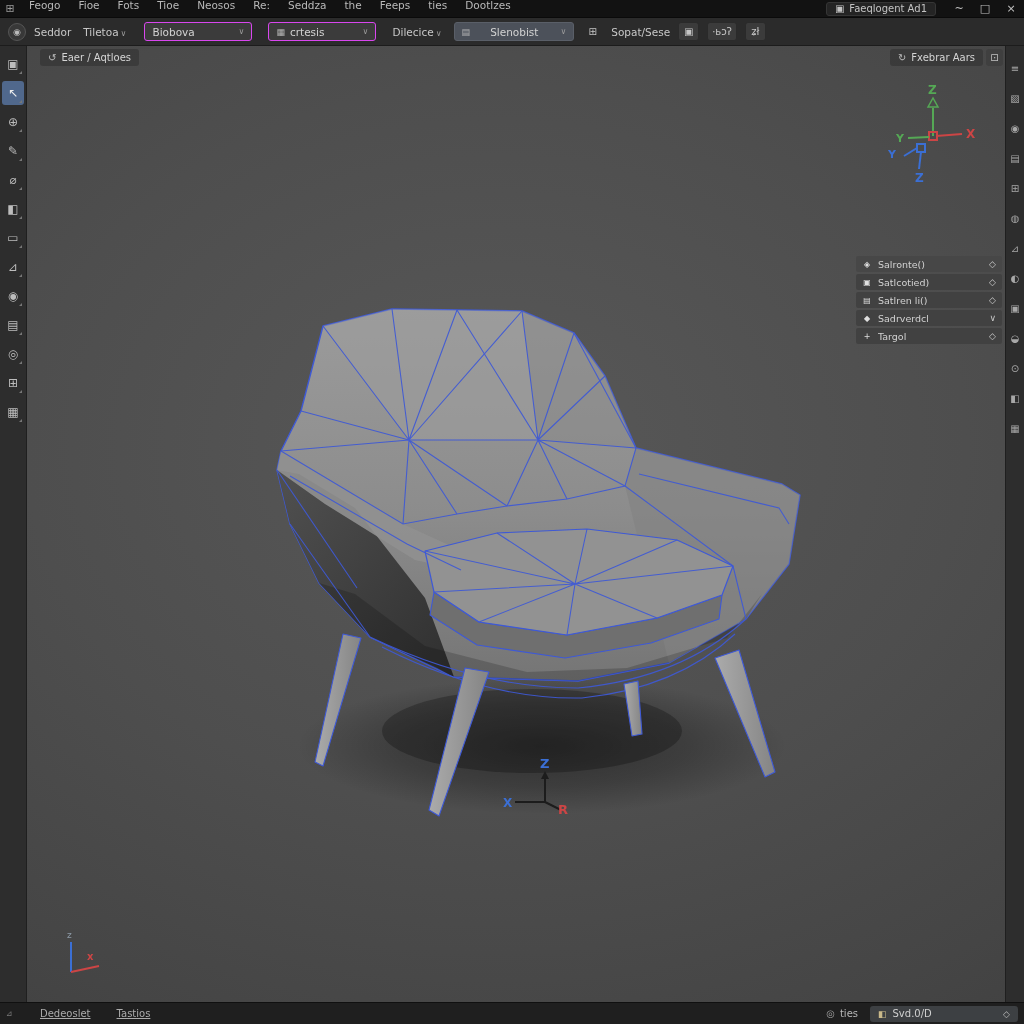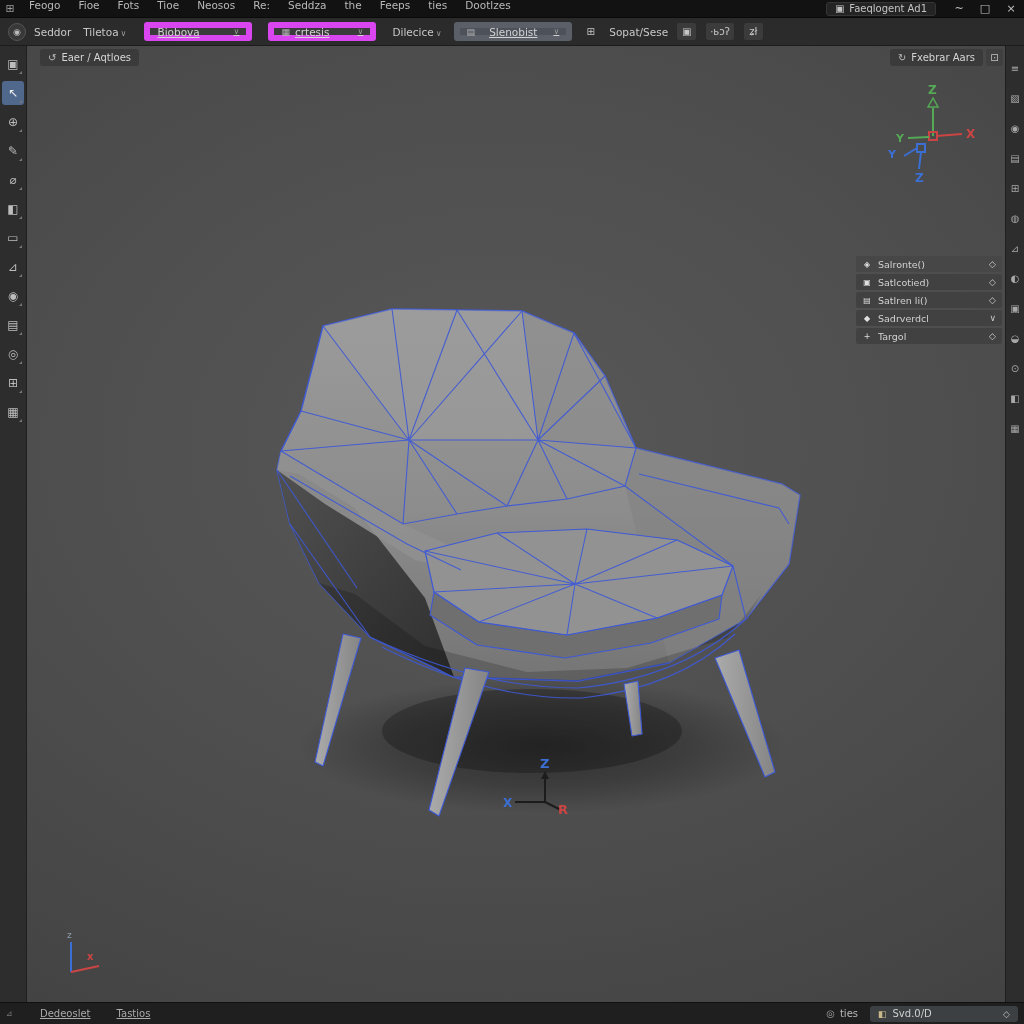--- a/index.html
+++ b/index.html
@@ -21,22 +21,22 @@
 
   
   .toolbar { position:absolute; left:0; top:18px; width:1024px; height:28px;
     background:#2b2b2b; border-bottom:1px solid #1c1c1c; display:flex;
     align-items:center; font-size:10.5px; color:#cccccc; gap:8px; padding-left:8px; }
   .tb-circle { width:18px; height:18px; border-radius:50%; border:1px solid #555;
     color:#bbb; font-size:9px; display:flex; align-items:center; justify-content:center;
     background:#383838; }
   .tb-text { color:#c8c8c8; }
   .tb-chev { color:#9a9a9a; font-size:8px; margin-left:2px; }
-  .dd { display:flex; align-items:center; gap:14px; background:#3b3b3b;
-    border:6px solid #d946ef; border-radius:3px; height:19px; padding:0 7px; color:#d2d2d2;text-decoration:underline; }
+  .dd { display:flex; align-items:center; gap:20px; background:#3b3b3b;
+    border:1px solid #d946ef; border-radius:3px; height:19px; padding:0 7px; color:#d2d2d2; }
   .dd .ddicon { font-size:9px; color:#b5b5b5; }
   .dd.hl { background:#4c515a; border-color:#5a5f68; }
   .dd-wide { min-width:108px; justify-content:space-between; }
   .iconbtn { background:#3b3b3b; border:1px solid #2a2a2a; border-radius:3px;
     height:19px; min-width:21px; display:flex; align-items:center; justify-content:center;
     color:#c5c5c5; font-size:10px; padding:0 4px; }
   .iconbtn.flat { background:transparent; border-color:transparent; }
 
   
   .leftrail { position:absolute; left:0; top:46px; width:27px; height:956px;

